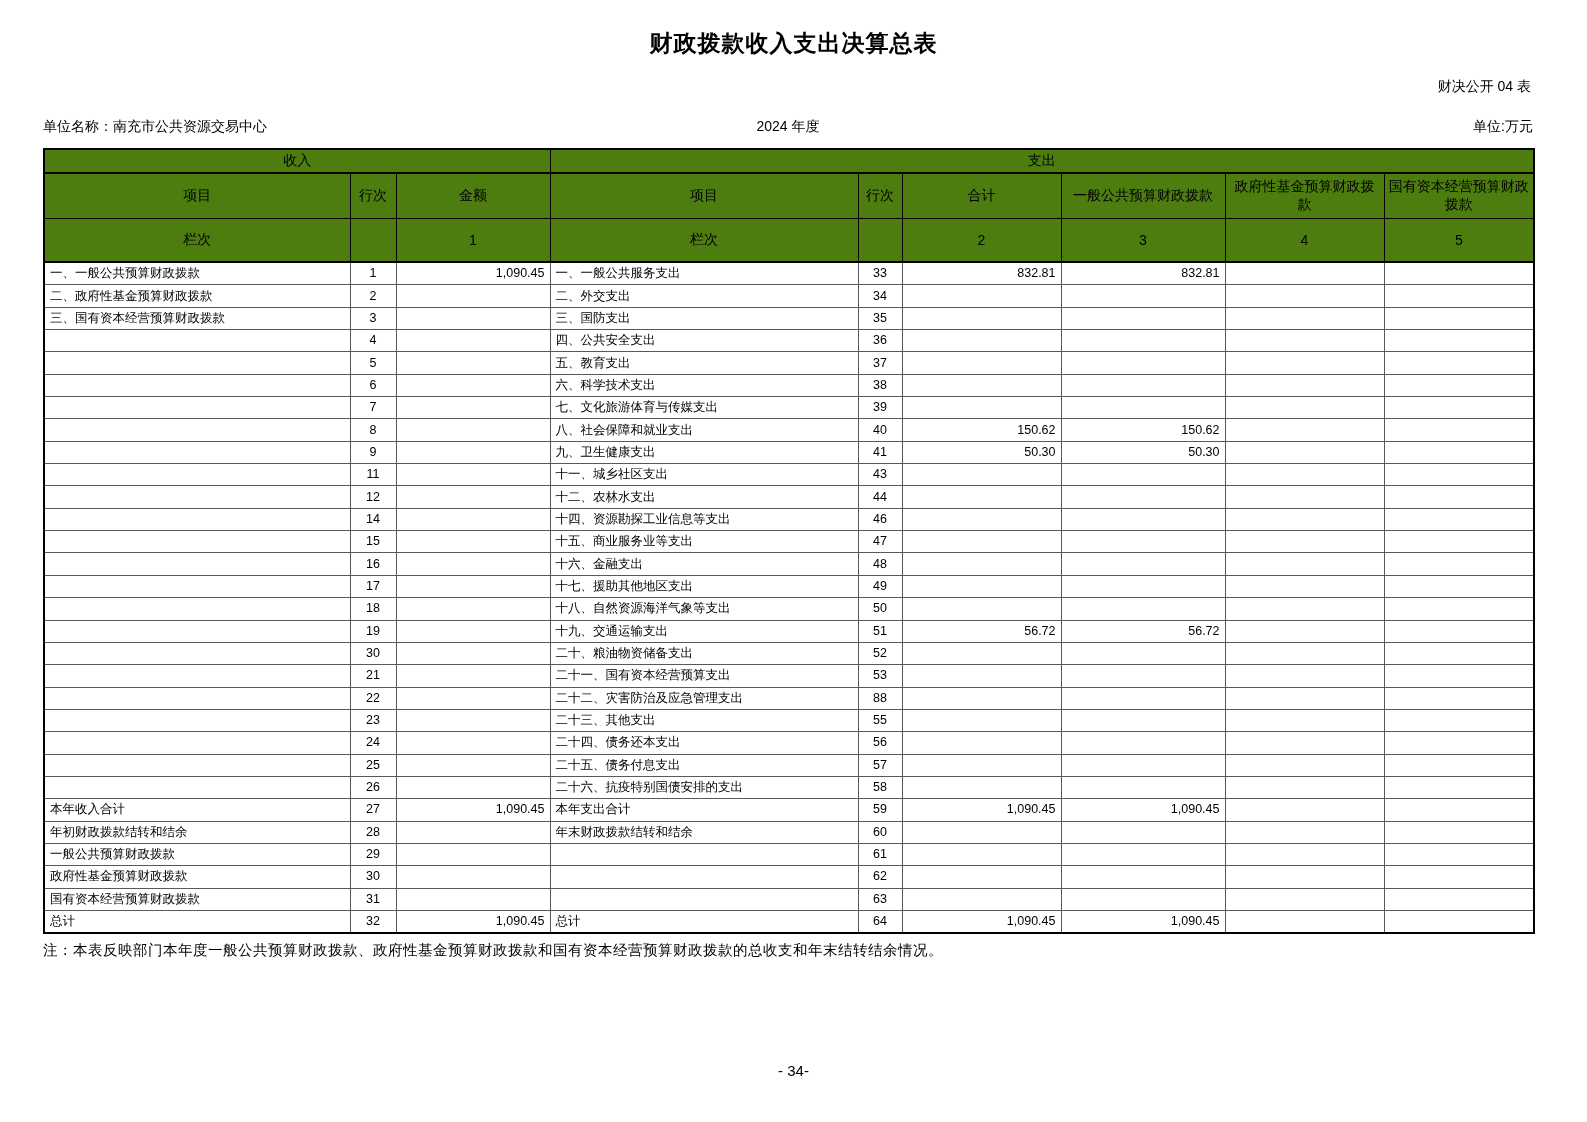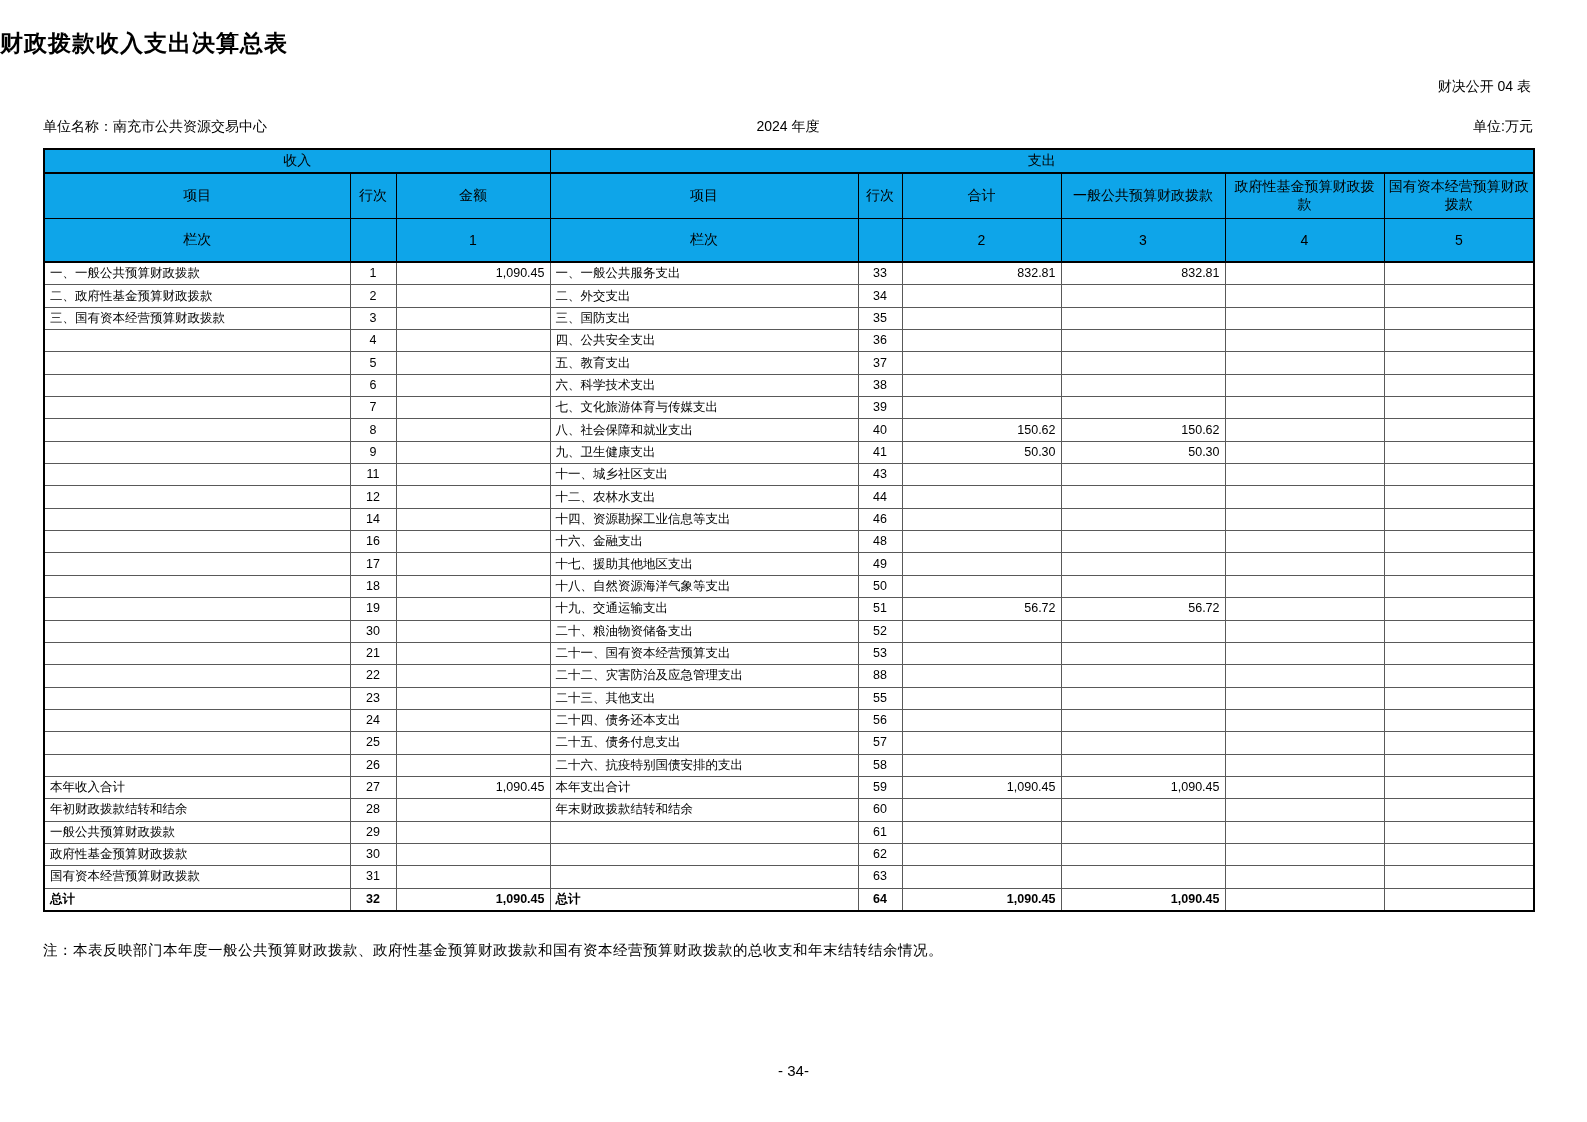--- a/index.html
+++ b/index.html
@@ -4,59 +4,59 @@
 <style>
   html,body{margin:0;padding:0;}
   body{
     width:1587px;height:1122px;position:relative;
     background:#ffffff;color:#000;
     font-family:"Liberation Sans","DejaVu Sans",sans-serif;
     overflow:hidden;
   }
   .title{
     position:absolute;top:28px;left:0;width:100%;
-    font-size:23px;font-weight:bold;letter-spacing:1px;
+    text-align:center;font-size:23px;font-weight:bold;letter-spacing:1px;
   }
   .doc-label{
     position:absolute;top:78px;right:56px;font-size:14px;
   }
   .meta{
     position:absolute;top:118px;left:43px;width:1490px;height:20px;font-size:14px;
   }
   .meta .unit-name{position:absolute;left:0;top:0;}
   .meta .year{position:absolute;left:0;right:0;text-align:center;top:0;}
   .meta .unit{position:absolute;right:0;top:0;}
 
   table.fin{
     position:absolute;top:148px;left:43px;width:1490px;
     border-collapse:collapse;table-layout:fixed;
     border:2px solid #000;
     font-size:12.5px;
   }
   table.fin th{
-    background:#0ea5e9;border:1px solid #000;
+    background:#4d7c0f;border:1px solid #000;
     font-weight:normal;font-size:14px;text-align:center;
     padding:0 3px;overflow:hidden;
   }
   table.fin td{
     background:#fff;border:1px solid #595959;
     padding:0 5px;height:21.35px;line-height:15px;
     overflow:hidden;white-space:nowrap;
   }
   tr.hrow1 th{height:22px;}
   tr.hrow2 th{height:44px;}
   tr.hrow3 th{height:42px;border-bottom:2px solid #000;}
   tr.hrow1 th{border-bottom:2px solid #000;}
   td.item{text-align:left;border-color:#2b2b2b;}
   td.line{text-align:center;border-color:#2b2b2b;}
   td.num{text-align:right;border-color:#8a8a8a;}
   td.exp-item{border-left:2px solid #000;}
   th.sec-exp{border-left:2px solid #000;}
   td.indent{padding-left:19px;}
-  tbody tr:last-child td{border-bottom:2px solid #000;font-weight:bold;margin-top:28px;}
+  tbody tr:last-child td{border-bottom:2px solid #000;font-weight:normal;margin-top:28px;}
 
   .note{
     position:absolute;top:941px;left:43px;width:1546px;
     font-size:14.5px;letter-spacing:0.5px;
   }
   .page-no{
     position:absolute;top:1062px;left:0;width:100%;
     text-align:center;font-size:15px;
   }
 </style>
@@ -240,20 +240,31 @@
         <td class="num"></td>
         <td class="item exp-item">十四、资源勘探工业信息等支出</td>
         <td class="line">46</td>
         <td class="num"></td>
         <td class="num"></td>
         <td class="num"></td>
         <td class="num"></td>
       </tr>
       <tr>
         <td class="item"></td>
+        <td class="line">15</td>
+        <td class="num"></td>
+        <td class="item exp-item">十五、商业服务业等支出</td>
+        <td class="line">47</td>
+        <td class="num"></td>
+        <td class="num"></td>
+        <td class="num"></td>
+        <td class="num"></td>
+      </tr>
+      <tr>
+        <td class="item"></td>
         <td class="line">16</td>
         <td class="num"></td>
         <td class="item exp-item">十六、金融支出</td>
         <td class="line">48</td>
         <td class="num"></td>
         <td class="num"></td>
         <td class="num"></td>
         <td class="num"></td>
       </tr>
       <tr>

